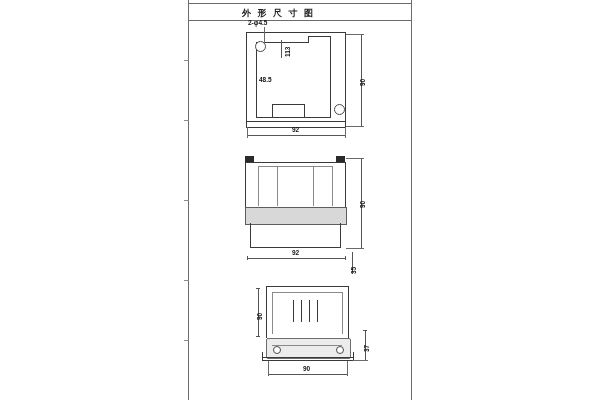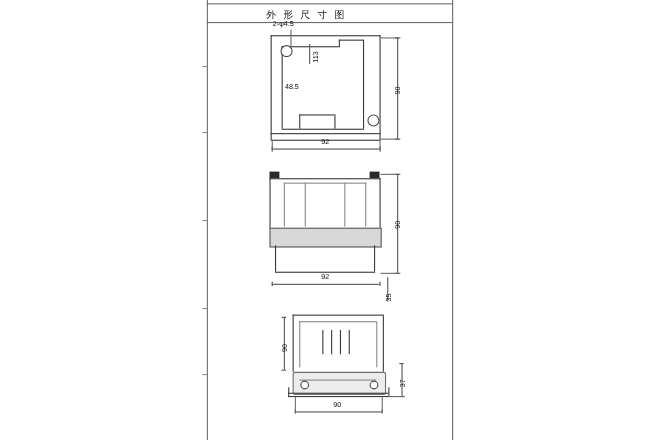--- a/index.html
+++ b/index.html
@@ -1,21 +1,21 @@
 <!DOCTYPE html>
 <html><head>
 <meta charset="utf-8">
 <style>
   html,body{margin:0;padding:0;}
   body{
     width:600px;height:400px;background:#ffffff;
     font-family:"Liberation Sans", sans-serif;
     overflow:hidden;
   }
-  #sheet{position:relative;width:600px;height:400px;}
+  #sheet{position:relative;width:600px;height:400px;font-weight:bold;}
 
   
   .frame-line{position:absolute;background:#6b6b6b;}
   .frame-v{width:1px;}
   .frame-h{height:1px;}
 
   
   .title{
     position:absolute;
     font-size:9px;color:#222;letter-spacing:2px;

